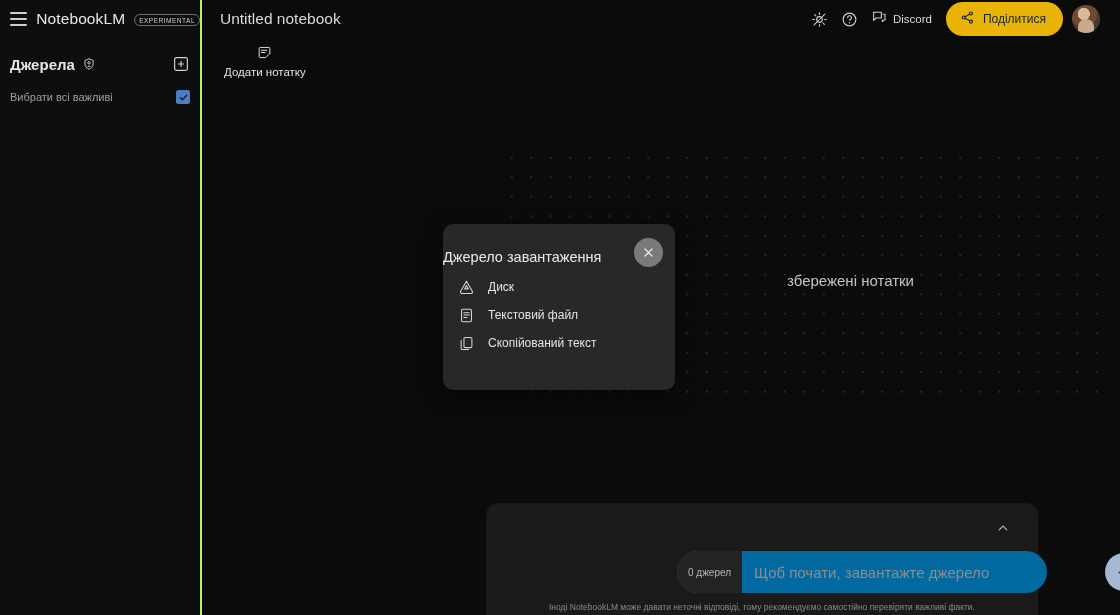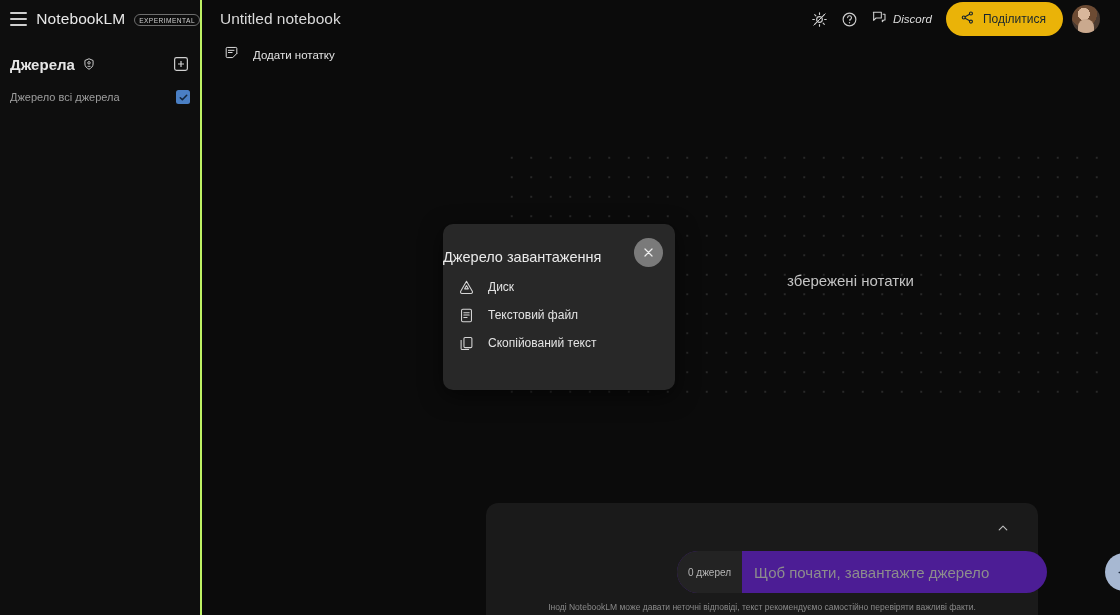--- a/index.html
+++ b/index.html
@@ -50,41 +50,41 @@
     justify-content: center; cursor: pointer;
   }
   #select-all-checkbox svg { width: 11px; height: 11px; }
 
   
   #main { position: absolute; left: 202px; top: 0; right: 0; bottom: 0; background: #0b0b0b; }
   #topbar { position: absolute; left: 0; right: 12px; top: 0; height: 38px; display: flex; align-items: center; }
   #notebook-title { margin-left: 18px; font-size: 15.5px; color: #d9d9d9; }
   #topbar-right { margin-left: auto; display: flex; align-items: center; gap: 0px; padding-right: 8px; }
   .icon-btn { width: 30px; height: 30px; display: flex; align-items: center; justify-content: center; cursor: pointer; }
-  #discord-btn { display: flex; align-items: center; gap: 6px; padding: 0 8px 0 6px; height: 30px; cursor: pointer; font-style: italic; }
+  #discord-btn { display: flex; align-items: center; gap: 6px; padding: 0 8px 0 6px; height: 30px; cursor: pointer; }
   #discord-label { font-size: 11.5px; color: #dcdcdc; }
   #share-button {
     display: flex; align-items: center; gap: 8px;
     background: #eab308; color: #14222c;
     border-radius: 17px; height: 34px; padding: 0 17px 0 14px;
     margin-left: 6px; cursor: pointer;
   }
   #share-label { font-size: 12px; color: #17252f; }
   #avatar {
     width: 28px; height: 28px; border-radius: 50%; margin-left: 9px;
     background: radial-gradient(circle at 42% 32%, #d9b79b 0 24%, #6d4b33 25% 52%, #4a3a30 53% 100%);
     overflow: hidden; cursor: pointer; position: relative;
   }
   #avatar:after {
     content:""; position:absolute; left:6px; top:14px; width:16px; height:16px;
     border-radius: 50% 50% 0 0; background: #caa98e;
   }
 
   
-  #addnote-row { position: absolute; top: 45px; left: 22px; display: flex; align-items: center; gap: 14px; cursor: pointer; }
+  #addnote-row { position: absolute; top: 45px; left: 22px; display: flex; align-items: center; gap: 2px; cursor: pointer; flex-direction: column; }
   #addnote-label { font-size: 11.5px; color: #e2e2e2; }
 
   
   #dot-field {
     position: absolute; left: 300px; top: 148px; width: 600px; height: 260px;
     background-image: radial-gradient(#2e2e2e 1px, transparent 1px);
     background-size: 19.5px 19.5px;
     opacity: .85;
   }
   #saved-notes-text {
@@ -111,21 +111,21 @@
   .mi-icon { width: 17px; height: 17px; flex: none; display: flex; align-items: center; justify-content: center; }
 
   
   #bottom-panel {
     position: absolute; left: 284px; right: 82px; top: 503px; bottom: 0;
     background: #1a1a1a; border-radius: 12px 12px 0 0;
   }
   #collapse-chevron { position: absolute; right: 26px; top: 18px; width: 16px; height: 16px; cursor: pointer; }
   #composer {
     position: absolute; left: 191px; top: 48px; width: 370px; height: 42px;
-    background: #4c1d95; border-radius: 21px; display: flex; align-items: center;
+    background: #0369a1; border-radius: 21px; display: flex; align-items: center;
   }
   #source-count-chip {
     height: 42px; min-width: 62px; border-radius: 21px 0 0 21px;
     background: #232323; display: flex; align-items: center; justify-content: center;
     padding: 0 11px; cursor: pointer;
   }
   #source-count-label { font-size: 10px; color: #b6b6b6; white-space: nowrap; }
   #composer-input {
     flex: 1; background: transparent; border: none; outline: none;
     font-family: "Liberation Sans", sans-serif; font-size: 15px; color: #e0e0e0;
@@ -167,21 +167,21 @@
     </span>
     <span id="add-source-btn">
       <svg viewBox="0 0 24 24" fill="none" stroke="#d0d0d0" stroke-width="1.6">
         <rect x="3.5" y="3.5" width="17" height="17" rx="2.5"></rect>
         <path d="M12 8v8M8 12h8"></path>
       </svg>
     </span>
   </div>
 
   <div id="select-all-row">
-    <div id="select-all-label">Джерело всі джерела</div>
+    <div id="select-all-label">Вибрати всі важливі</div>
     <div id="select-all-checkbox">
       <svg viewBox="0 0 24 24" fill="none" stroke="#13263c" stroke-width="3.4" stroke-linecap="round" stroke-linejoin="round">
         <path d="M5 12.5l4.5 4.5L19 7"></path>
       </svg>
     </div>
   </div>
 </div>
 
 <div id="main">
 
@@ -300,16 +300,16 @@
       </div>
       <input id="composer-input" type="text" placeholder="Щоб почати, завантажте джерело" style="">
     </div>
 
     <div id="send-button">
       <svg width="17" height="17" viewBox="0 0 24 24" fill="none" stroke="#1c2a3d" stroke-width="2" stroke-linecap="round" stroke-linejoin="round">
         <path d="M4.5 12h14M12.8 6l6 6-6 6"></path>
       </svg>
     </div>
 
-    <div id="disclaimer">Іноді NotebookLM може давати неточні відповіді, текст рекомендуємо самостійно перевіряти важливі факти.</div>
+    <div id="disclaimer">Іноді NotebookLM може давати неточні відповіді, тому рекомендуємо самостійно перевіряти важливі факти.</div>
   </div>
 
 </div>
 
 </body></html>

